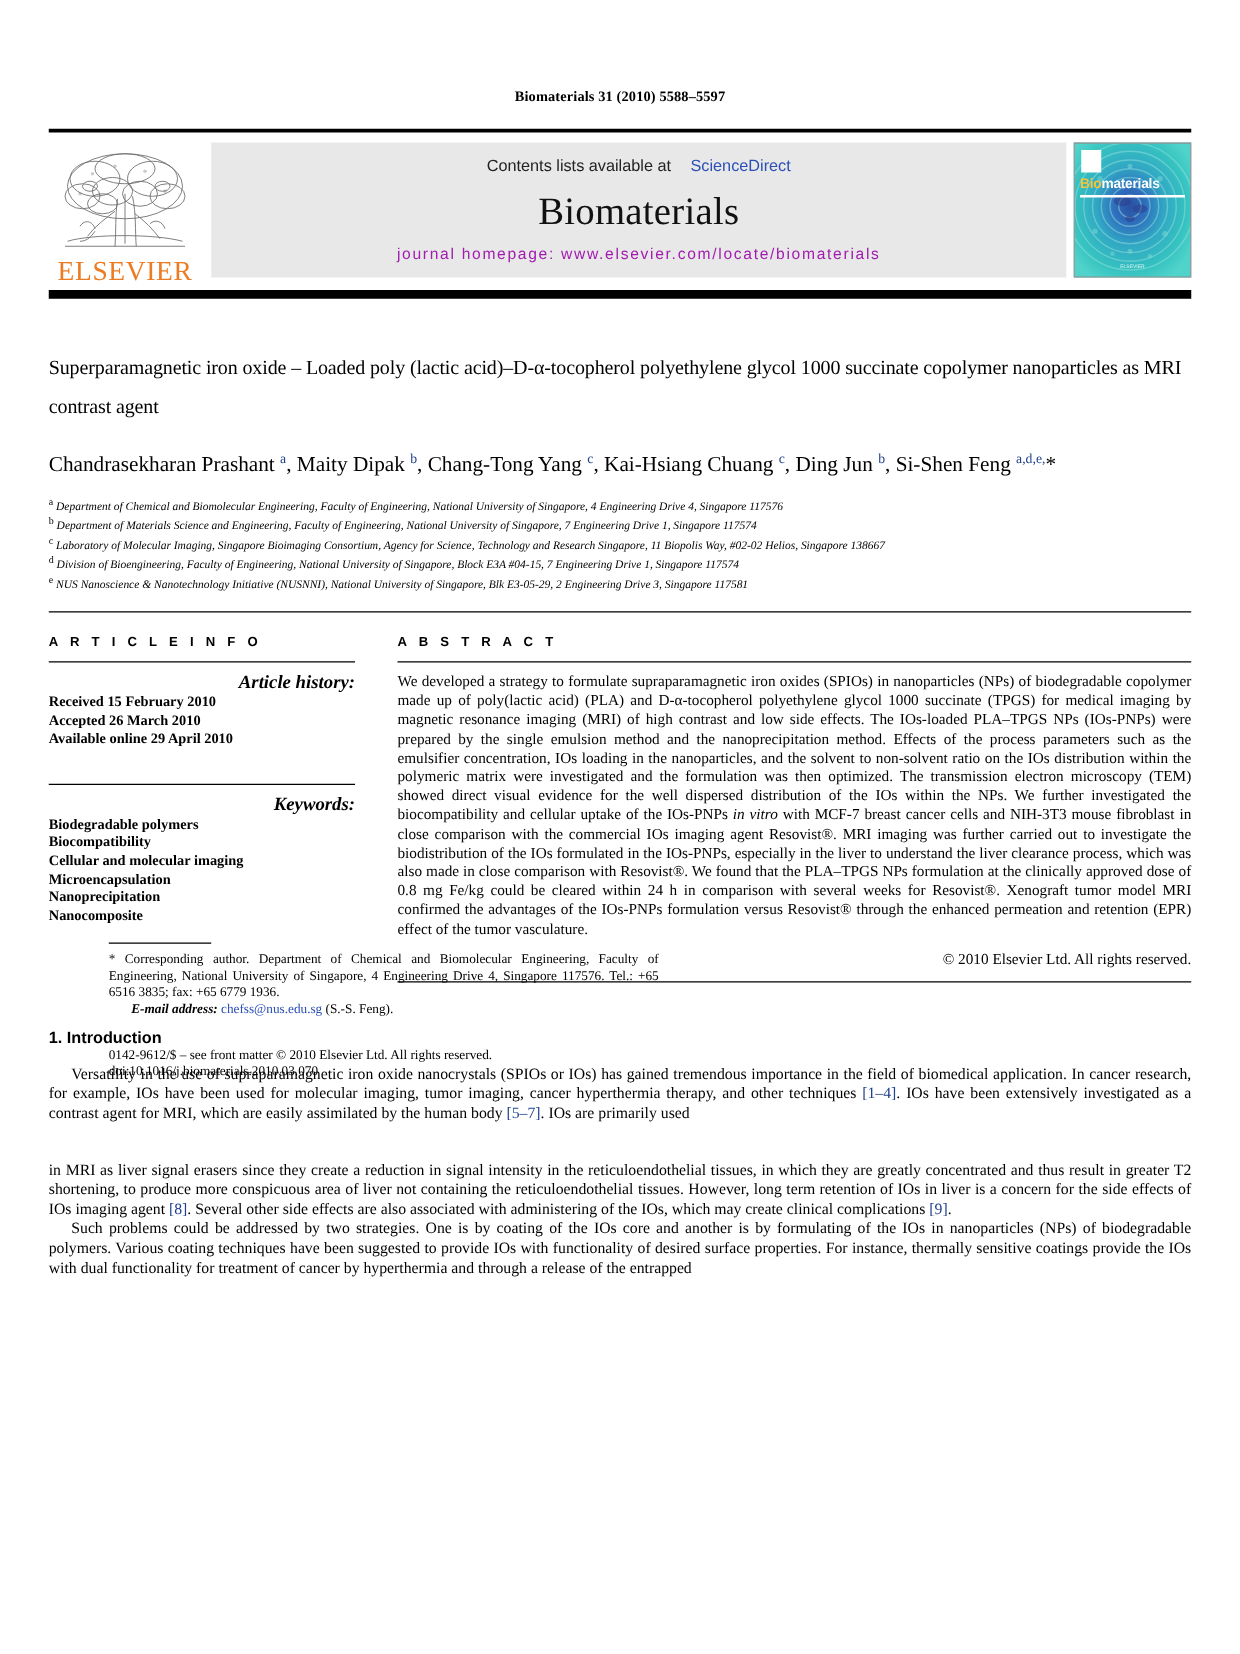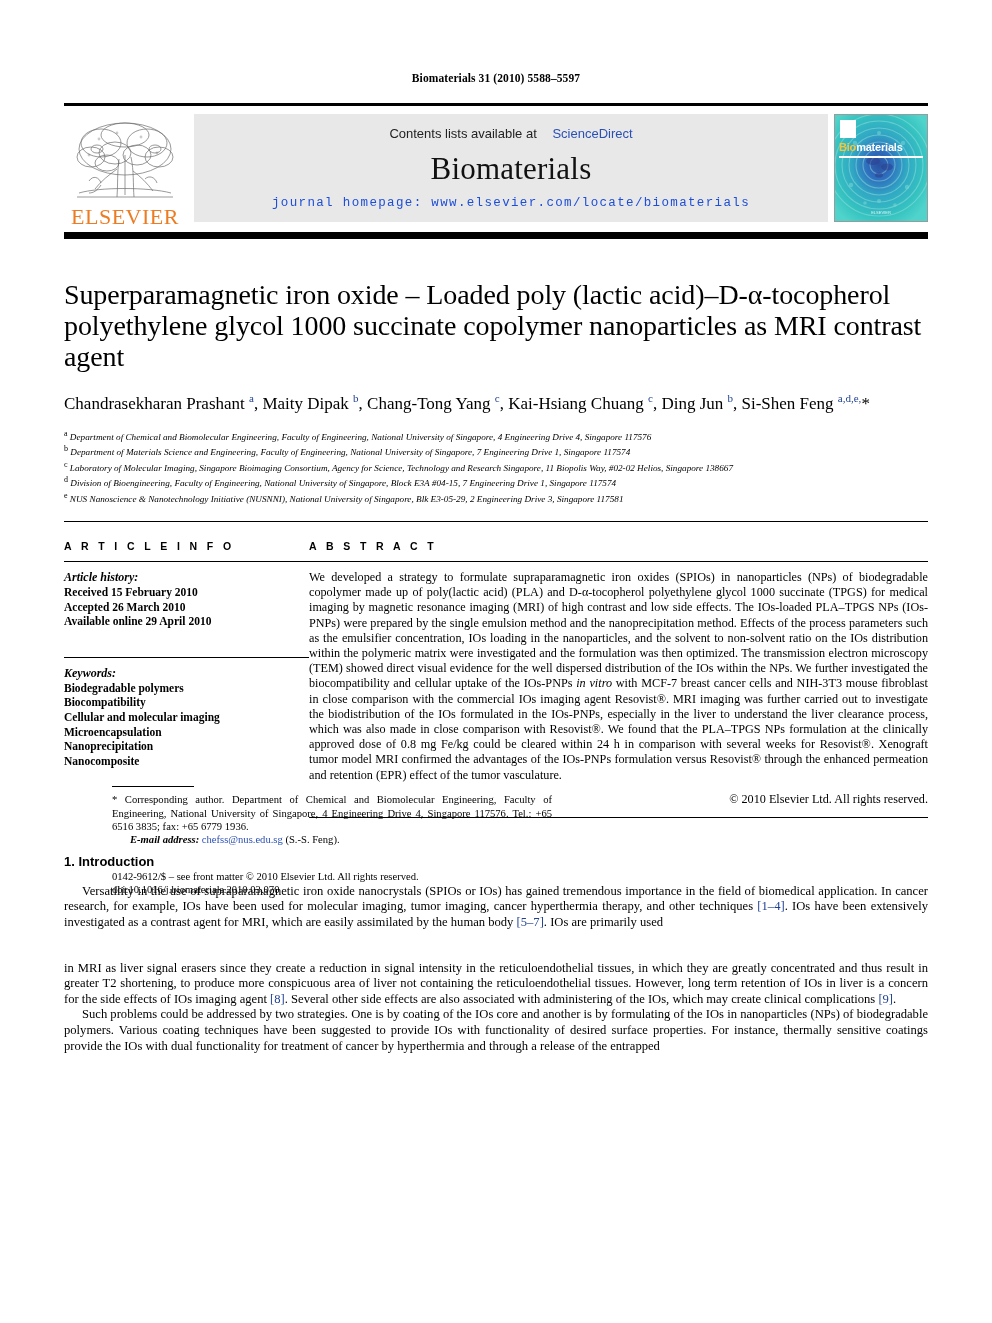--- a/index.html
+++ b/index.html
@@ -13,21 +13,21 @@
     font-family: "Liberation Serif", serif;
     color: #000000;
     position: relative;
     overflow: hidden;
   }
   .page {
     width: 992px;
     height: 1323px;
     position: relative;
     box-sizing: border-box;
-    padding: 0 64px;
+    padding: 0 39px;
   }
 
   
   .running-head {
     text-align: center;
     font-size: 11.5px;
     font-weight: bold;
     letter-spacing: .1px;
     padding-top: 72px;
   }
@@ -83,24 +83,24 @@
     margin-left: 12px;
   }
   .journal-title {
     font-family: "Liberation Serif", serif;
     font-size: 31px;
     line-height: 34px;
     color: #111;
     letter-spacing: .2px;
   }
   .homepage-line {
-    font-family: Liberation Mono, monospace;
+    font-family: Liberation Sans, sans-serif;
     font-size: 12.5px;
     letter-spacing: 1.35px;
-    color: #1d4ed8;
+    color: #a21caf;
   }
   .cover-thumb {
     flex: 0 0 92px;
     width: 92px;
     margin: 8px 0 8px 0;
     border: 1px solid #9a9a9a;
     background: #2fb7b2;
     position: relative;
     overflow: hidden;
   }
@@ -132,21 +132,21 @@
   .masthead-rule {
     height: 7px;
     background: #000;
     margin-top: 2px;
   }
 
   
   .title-block { margin-top: 40px; }
   .paper-title {
     font-family: "Liberation Serif", serif;
-    font-size: 28px;
+    font-size: 16px;
     line-height: 31px;
     font-weight: normal;
     margin: 0;
     letter-spacing: -.1px;
   }
   .authors {
     margin-top: 15px;
     font-size: 17px;
     line-height: 23px;
   }
@@ -159,31 +159,32 @@
   }
   .affiliations .aff { display: block; }
   .affiliations sup { font-style: normal; font-size: 8px; }
 
   .divider-strong { border-top: 1px solid #000; margin-top: 16px; }
 
   
   .info-abstract {
     display: flex;
     margin-top: 18px;
+    gap: 34px;
   }
   .col-info { flex: 0 0 245px; }
   .col-abstract { flex: 1 1 auto; }
   .sec-head {
     font-family: "Liberation Sans", sans-serif;
     font-size: 10.5px;
     font-weight: bold;
     letter-spacing: 3.4px;
   }
   .rule-thin { border-top: 1px solid #000; margin: 9px 0 8px 0; }
-  .info-label { font-style: italic; font-weight: bold; font-size: 12px; }
+  .info-label { font-style: italic; font-weight: bold; font-size: 15px; text-align: right; }
   .info-list { font-size: 11.5px; line-height: 14.6px; font-weight: bold; }
   .keywords-block { margin-top: 28px; }
   .abstract-text {
     font-size: 12.2px;
     line-height: 15.2px;
     text-align: justify;
   }
   .abstract-text i { font-style: italic; }
   .copyright-line {
     text-align: right;

